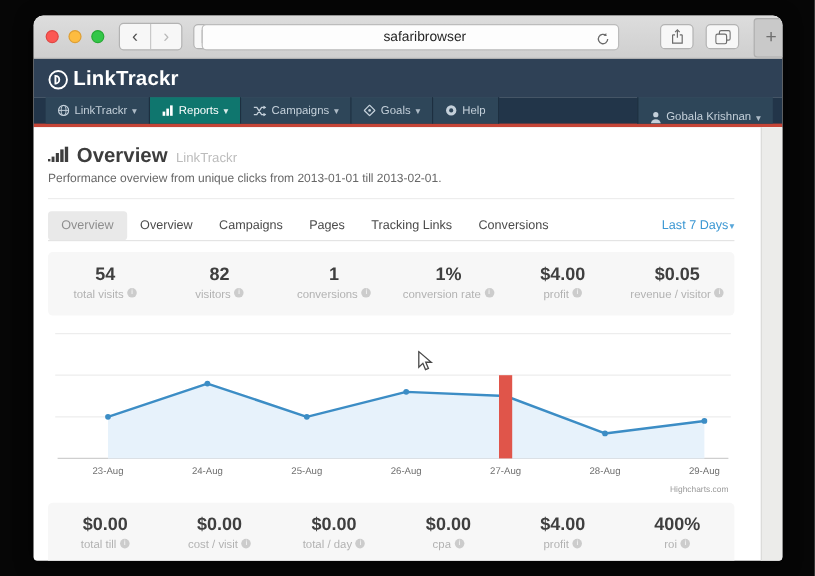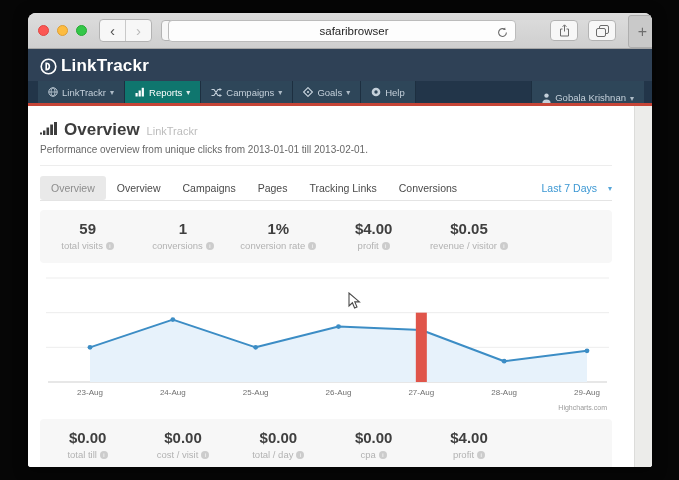--- a/index.html
+++ b/index.html
@@ -54,25 +54,25 @@
   .scrollbar{position:absolute;right:0;top:0;bottom:0;width:17px;background:#ececea;border-left:1px solid #dcdcda;}
   .content-inner{margin:0 40px 0 12px;}
   .page-head{padding:14px 0 10px;border-bottom:1px solid #ededed;}
   .page-title{display:flex;align-items:baseline;gap:7px;}
   .page-title .ttl{font-size:17px;font-weight:600;color:#3d3d3d;}
   .page-title .suffix{font-size:11px;color:#bcbcbc;}
   .subtitle{font-size:10px;color:#676767;margin-top:4px;}
   .tabs-row{display:flex;align-items:center;margin-top:10px;border-bottom:1px solid #e4e4e4;}
   .tab{font-size:10.5px;color:#4a4a4a;padding:6px 11px;}
   .tab.active{background:#e9e9e9;border-radius:3px;color:#8d8d8d;}
-  .range{margin-left:auto;color:#3b97d3;font-size:10.5px;display:flex;align-items:center;gap:11px;padding-left:11px;}
+  .range{margin-left:auto;color:#3b97d3;font-size:10.5px;display:flex;align-items:center;gap:1px;padding-left:11px;}
   .stats{display:grid;grid-template-columns:repeat(6,1fr);background:#f7f7f7;border-radius:4px;padding:10px 0 12px;margin-top:9px;}
   .stat{text-align:center;}
   .stat-value{font-size:15px;font-weight:600;color:#3f3f3f;}
-  .stat-label{font-size:9.5px;color:#b2b2b2;margin-top:3px;display:flex;justify-content:center;align-items:center;gap:3px;}
+  .stat-label{font-size:9.5px;color:#b2b2b2;margin-top:3px;display:flex;justify-content:center;align-items:flex-start;gap:3px;}
   .info-icon{width:8px;height:8px;border-radius:50%;background:#cccccc;color:#ffffff;font-size:6px;line-height:8px;text-align:center;display:inline-block;font-style:normal;}
   .chart-wrap{margin-top:5px;height:146px;position:relative;}
   .stats.bottom{margin-top:5px;}
   
   .cursor{position:absolute;left:348px;top:292px;z-index:50;pointer-events:none;}
 </style>
 </head>
 <body>
 
 <div class="window">
@@ -227,23 +227,30 @@
         <span class="tab">Tracking Links</span>
         <span class="tab">Conversions</span>
         <a class="range">
           <span>Last 7 Days</span>
           <span class="caret">▾</span>
         </a>
       </div>
 
       <div class="stats">
         <div class="stat">
-          <div class="stat-value">59</div>
+          <div class="stat-value">54</div>
           <div class="stat-label">
               <span>total visits</span>
+              <i class="info-icon">i</i>
+            </div>
+        </div>
+        <div class="stat">
+          <div class="stat-value">82</div>
+          <div class="stat-label">
+              <span>visitors</span>
               <i class="info-icon">i</i>
             </div>
         </div>
         <div class="stat">
           <div class="stat-value">1</div>
           <div class="stat-label">
               <span>conversions</span>
               <i class="info-icon">i</i>
             </div>
         </div>
@@ -324,20 +331,27 @@
               <i class="info-icon">i</i>
             </div>
         </div>
         <div class="stat">
           <div class="stat-value">$4.00</div>
           <div class="stat-label">
               <span>profit</span>
               <i class="info-icon">i</i>
             </div>
         </div>
+        <div class="stat">
+          <div class="stat-value">400%</div>
+          <div class="stat-label">
+              <span>roi</span>
+              <i class="info-icon">i</i>
+            </div>
+        </div>
       </div>
 
     </div>
   </div>
 </div>
 
 <svg class="cursor" width="14" height="18" viewBox="0 0 14 18">
   <path d="M1,1 L1,14 L4.4,10.8 L6.6,16 L9,15 L6.8,9.9 L11.4,9.9 Z" fill="#ffffff" stroke="#4a4a4a" stroke-width="1.1"></path>
 </svg>
 

